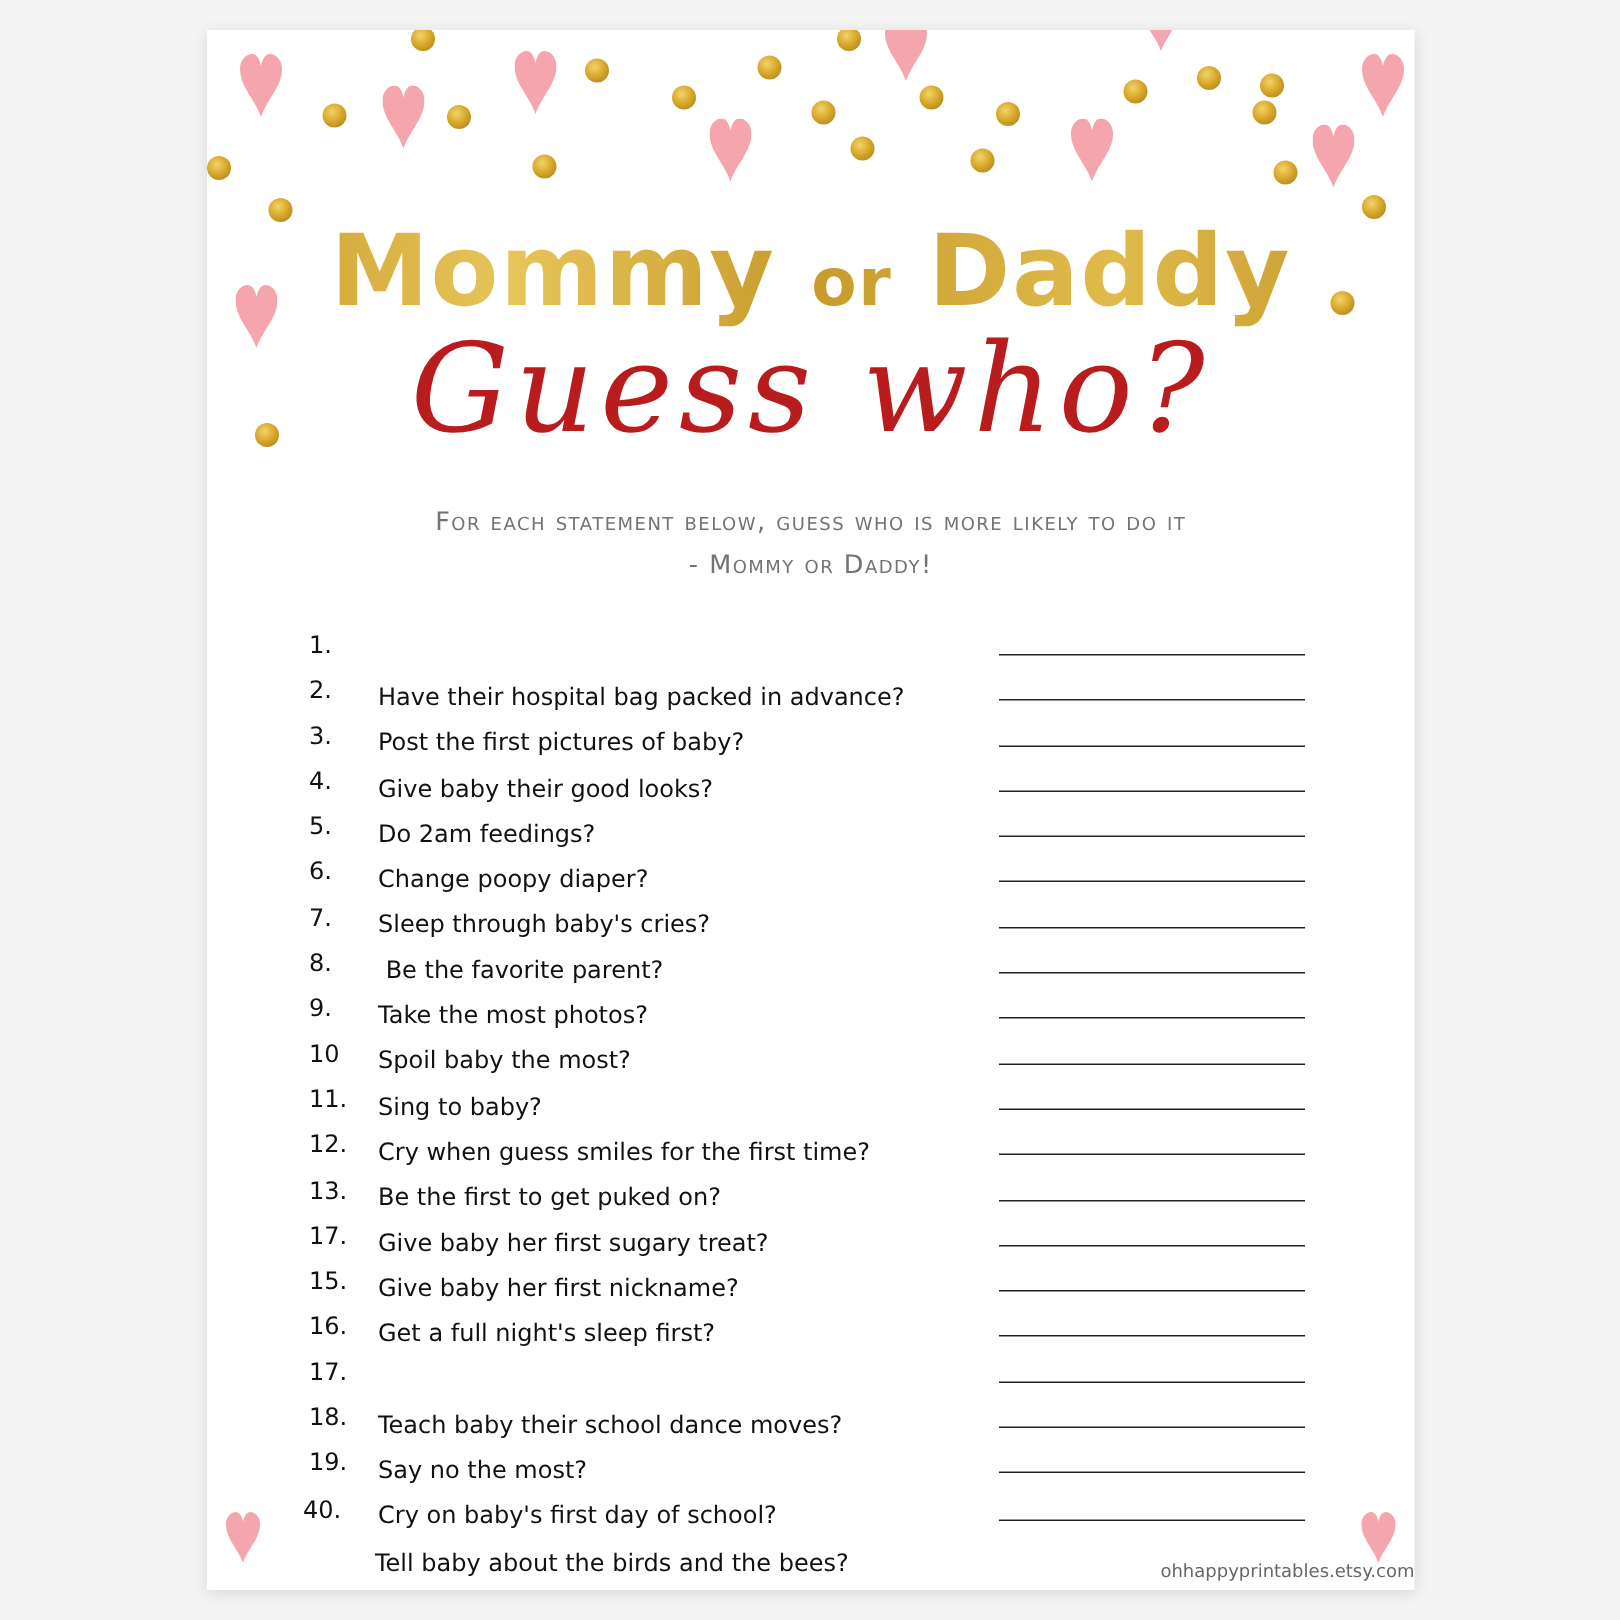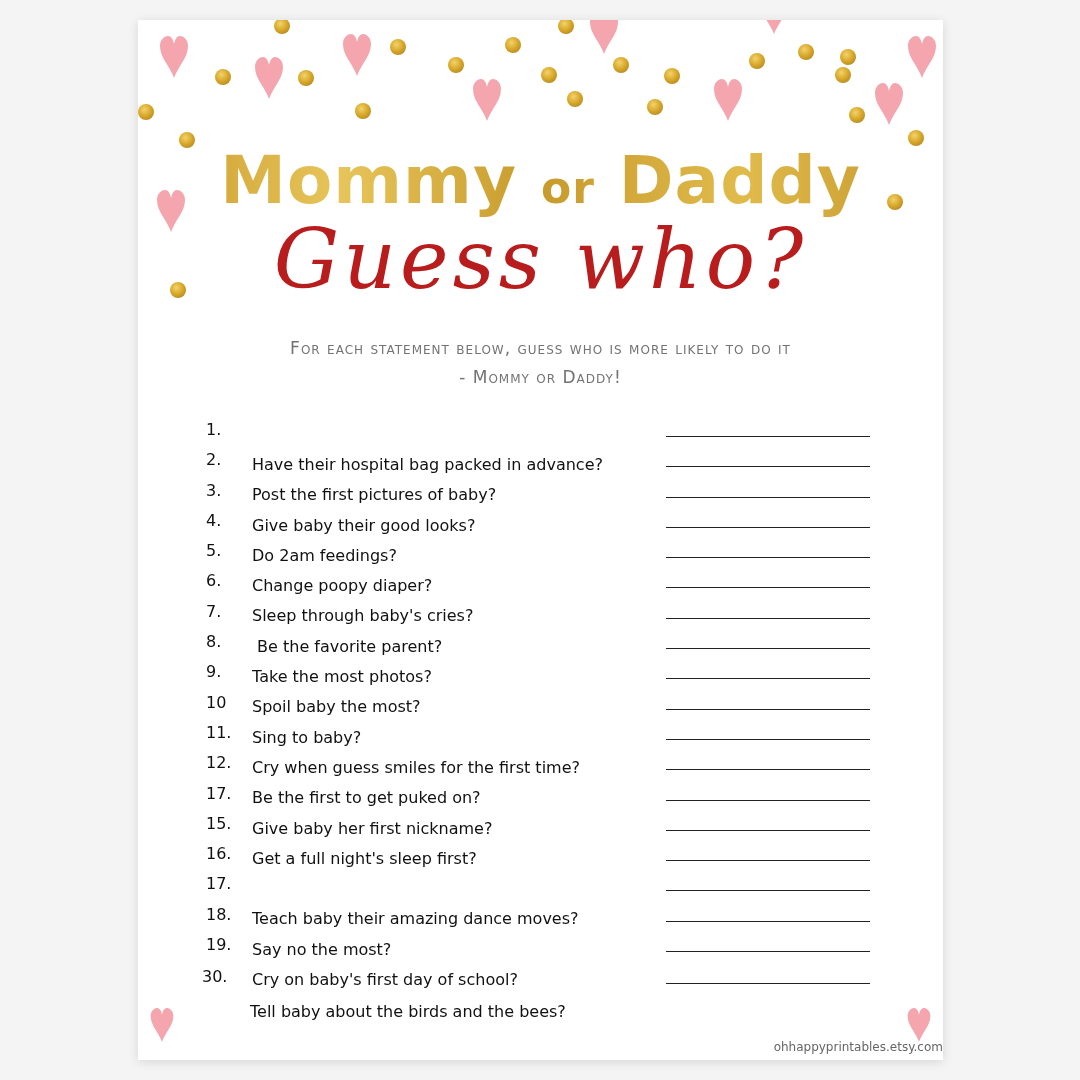--- a/index.html
+++ b/index.html
@@ -150,49 +150,54 @@
         <span class="num">11.</span>
         <span class="txt">Cry when guess smiles for the first time?</span>
         <span class="line"></span>
       </div>
     <div class="row">
         <span class="num">12.</span>
         <span class="txt">Be the first to get puked on?</span>
         <span class="line"></span>
       </div>
     <div class="row">
+        <span class="num">13.</span>
+        <span class="txt">Give baby her first sugary treat?</span>
+        <span class="line"></span>
+      </div>
+    <div class="row">
         <span class="num">17.</span>
         <span class="txt">Give baby her first nickname?</span>
         <span class="line"></span>
       </div>
     <div class="row">
         <span class="num">15.</span>
         <span class="txt">Get a full night's sleep first?</span>
         <span class="line"></span>
       </div>
     <div class="row">
         <span class="num">16.</span>
         <span class="line"></span>
       </div>
     <div class="row">
         <span class="num">17.</span>
-        <span class="txt">Teach baby their amazing dance moves?</span>
+        <span class="txt">Teach baby their school dance moves?</span>
         <span class="line"></span>
       </div>
     <div class="row">
         <span class="num">18.</span>
         <span class="txt">Say no the most?</span>
         <span class="line"></span>
       </div>
     <div class="row" style="height:32px">
         <span class="num">19.</span>
         <span class="txt">Cry on baby's first day of school?</span>
         <span class="line"></span>
       </div>
     <div class="row" style="height:33px">
-        <span class="num" style="left:-2px">30.</span>
+        <span class="num" style="left:-2px">40.</span>
         <span class="txt" style="left:46px">Tell baby about the birds and the bees?</span>
         <span class="line"></span>
       </div>
   </div>
 
   <div class="footer">ohhappyprintables.etsy.com</div>
 </div>
 
 </body></html>

